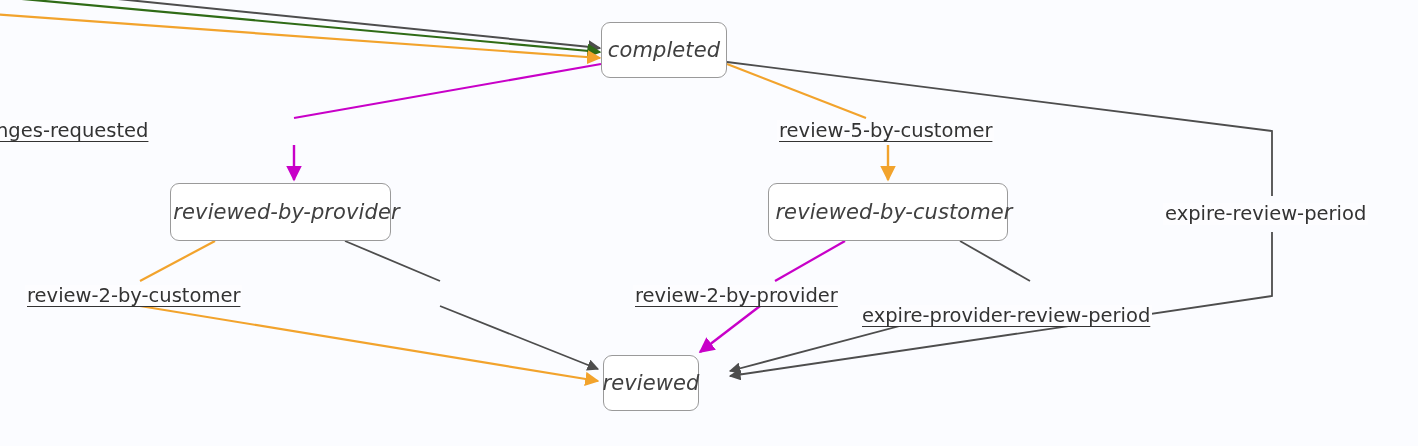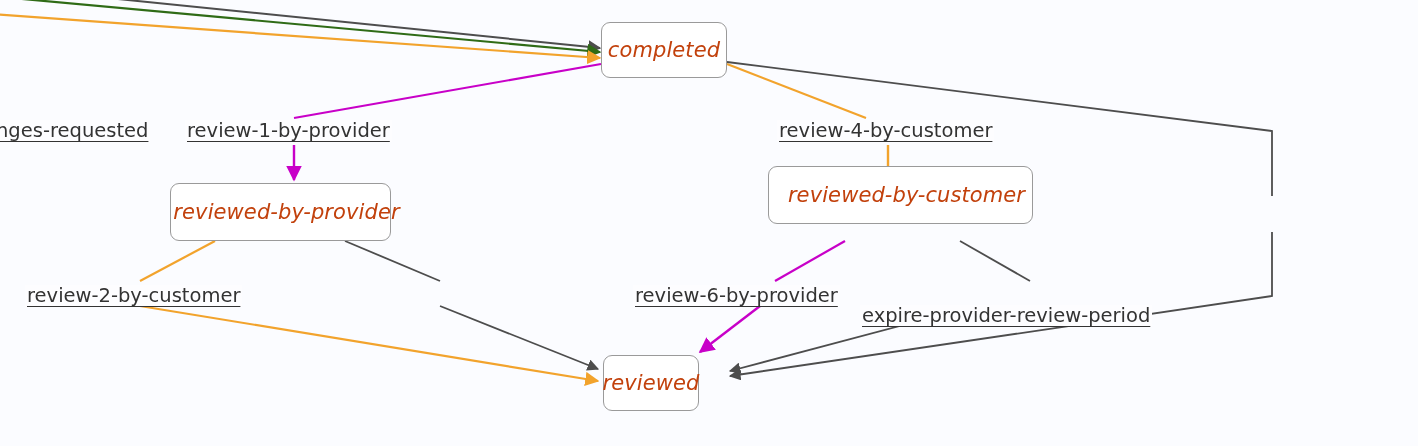--- a/index.html
+++ b/index.html
@@ -38,28 +38,28 @@
     border-radius: 9px;
     display: flex;
     align-items: center;
     justify-content: center;
     z-index: 5;
   }
   .node-label {
     font-family: "DejaVu Sans", "Liberation Sans", sans-serif;
     font-style: italic;
     font-size: 21px;
-    color: #c2410c;
+    color: #404040;
     white-space: nowrap;
     letter-spacing: 0.1px;
     line-height: 1;
   }
   #node-completed        { left: 601px; top: 22px;  width: 126px; height: 56px; }
   #node-reviewed-by-provider { left: 170px; top: 183px; width: 221px; height: 58px; }
-  #node-reviewed-by-customer { left: 768px; top: 166px; width: 265px; height: 58px; }
+  #node-reviewed-by-customer { left: 768px; top: 183px; width: 240px; height: 58px; }
   #node-reviewed         { left: 603px; top: 355px; width: 96px; height: 56px; }
   
   #node-reviewed-by-provider .node-label,
   #node-reviewed-by-customer .node-label {
     position: relative;
     left: 6px;
   }
   
   .edge-label {
     position: absolute;
@@ -137,25 +137,25 @@
   <div class="node" id="node-reviewed-by-customer">
     <span class="node-label">reviewed-by-customer</span>
   </div>
 
   <div class="node" id="node-reviewed">
     <span class="node-label">reviewed</span>
   </div>
 
   <div class="edge-label underlined" style="left:-6px; top:120px;">nges-requested</div>
 
-  <div class="edge-label underlined" style="left:185px; top:120px;">review-1-by-provider</div>
 
-  <div class="edge-label underlined" style="left:777px; top:120px;">review-4-by-customer</div>
+  <div class="edge-label underlined" style="left:777px; top:120px;">review-5-by-customer</div>
 
+  <div class="edge-label" style="left:1163px; top:203px;">expire-review-period</div>
 
   <div class="edge-label underlined" style="left:25px; top:285px;text-align:center;">review-2-by-customer</div>
 
 
-  <div class="edge-label underlined" style="left:633px; top:285px;">review-6-by-provider</div>
+  <div class="edge-label underlined" style="left:633px; top:285px;">review-2-by-provider</div>
 
   <div class="edge-label underlined" style="left:860px; top:285px;margin-top:20px;">expire-provider-review-period</div>
 
 </div>
 
 </body></html>

